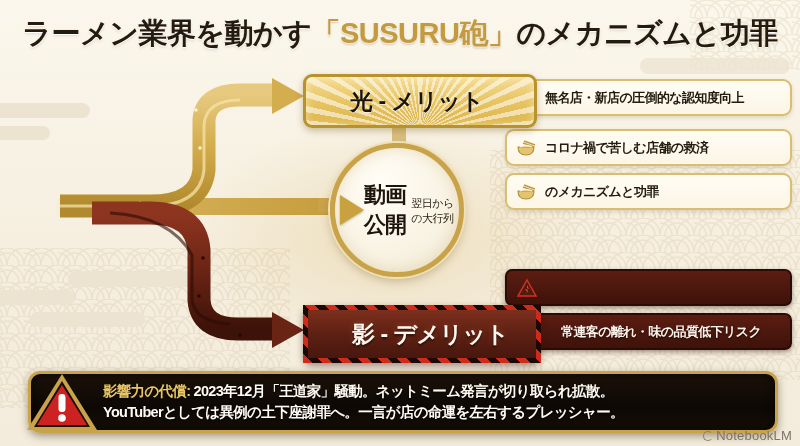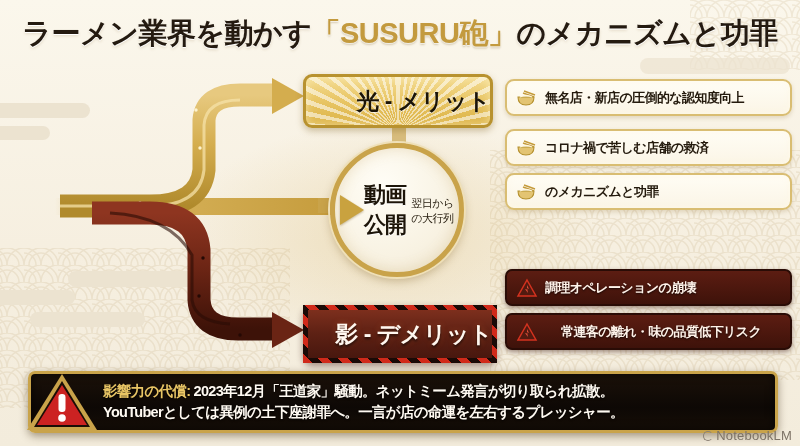--- a/index.html
+++ b/index.html
@@ -63,22 +63,22 @@
   .hub .hubmain{
     font-size:22px;font-weight:bold;color:#1d1509;letter-spacing:-1px;
     text-shadow:0 1px 0 #fff;
   }
   .hub .hubsub{
     font-size:11px;font-weight:normal;color:#2a2113;margin-top:1px;letter-spacing:-.5px;
   }
 
   
   .banner{
-    position:absolute;display:flex;align-items:center;justify-content:flex-end;
-    border-radius:9px;z-index:5;white-space:nowrap;
+    position:absolute;display:flex;align-items:center;justify-content:flex-start;
+    border-radius:9px;z-index:5;white-space:nowrap;padding-left:44px;
   }
   .banner-light{
     left:303px;top:74px;width:184px;height:48px;
     background:
       repeating-conic-gradient(from 0deg at 50% 115%,
         rgba(255,255,255,.55) 0deg 3deg, rgba(255,255,255,0) 3deg 7deg),
       linear-gradient(180deg,#f4dc93 0%,#e9c768 45%,#dcb347 100%);
     border:3px solid #b8922f;
     box-shadow:0 3px 7px rgba(120,90,20,.35), inset 0 0 10px rgba(255,245,200,.6);
   }
@@ -125,21 +125,21 @@
     font-size:13px;font-weight:bold;color:#fff3ea;letter-spacing:-.6px;
     text-shadow:0 1px 2px rgba(0,0,0,.7);
   }
   .ico{flex:0 0 auto;margin:0 7px 0 9px;display:flex;align-items:center;}
 
   
   .alert{
     position:absolute;left:28px;top:371px;width:744px;height:56px;
     background:linear-gradient(180deg,#1b1109 0%,#0d0805 60%,#160e07 100%);
     border:3px solid #c9a34a;
-    border-radius:7px;
+    border-radius:12px;
     box-shadow:0 3px 9px rgba(60,40,10,.45), inset 0 0 10px rgba(0,0,0,.7);
     z-index:7;
   }
   .alert .atext{
     position:absolute;left:72px;top:7px;right:10px;
     font-size:14.5px;font-weight:bold;line-height:21px;color:#fffaf2;
     letter-spacing:-.7px;
     text-shadow:0 1px 2px rgba(0,0,0,.8);
   }
   .alert .atext .goldlab{color:#e8c565;}
@@ -289,21 +289,20 @@
     <span class="lbl">のメカニズムと功罪</span>
   </div>
 
   <div class="item item-demerit" style="top:269px;">
     <span class="ico">
       <svg width="22" height="20" viewBox="0 0 22 20">
         <path d="M11 2 L20 18 L2 18 Z" fill="#521a10" stroke="#d4321f" stroke-width="1.5"></path>
         <path d="M11 7 L13 11 L11 10 L12 15 L9 11 L11 11.5 Z" fill="#e0503a"></path>
       </svg>
     </span>
-    <span class="lbl">調理オペレーションの崩壊</span>
   </div>
 
   <div class="item item-demerit" style="top:313px;gap:16px;">
     <span class="ico">
       <svg width="22" height="20" viewBox="0 0 22 20">
         <path d="M11 2 L20 18 L2 18 Z" fill="#521a10" stroke="#d4321f" stroke-width="1.5"></path>
         <path d="M11 7 L13 11 L11 10 L12 15 L9 11 L11 11.5 Z" fill="#e0503a"></path>
       </svg>
     </span>
     <span class="lbl">常連客の離れ・味の品質低下リスク</span>

